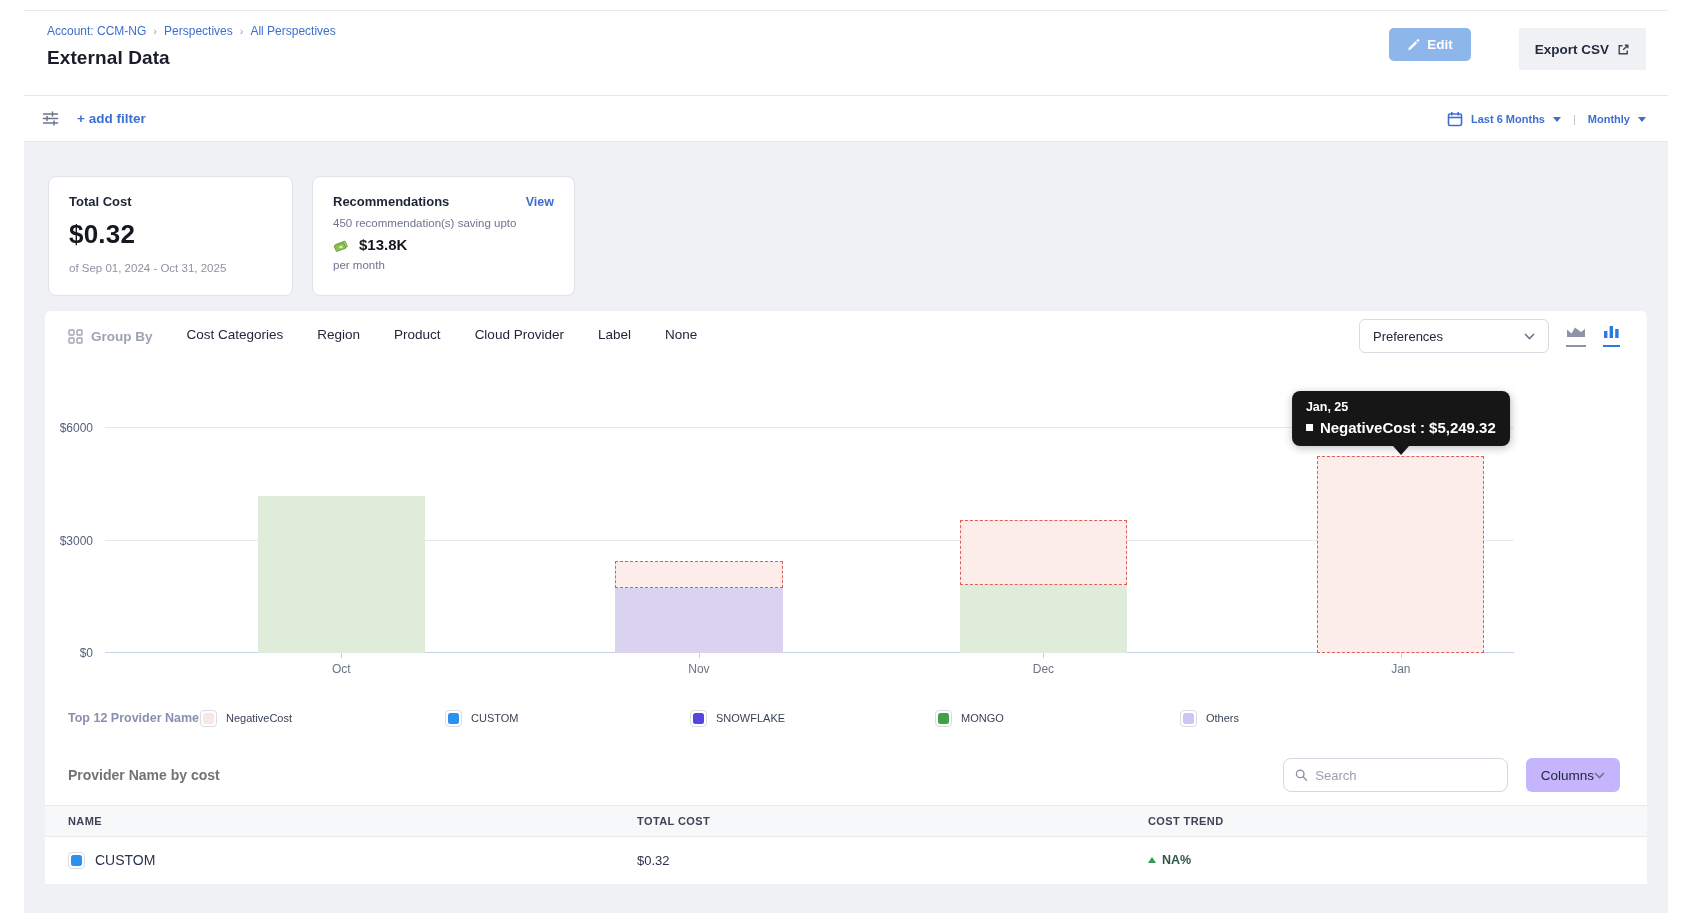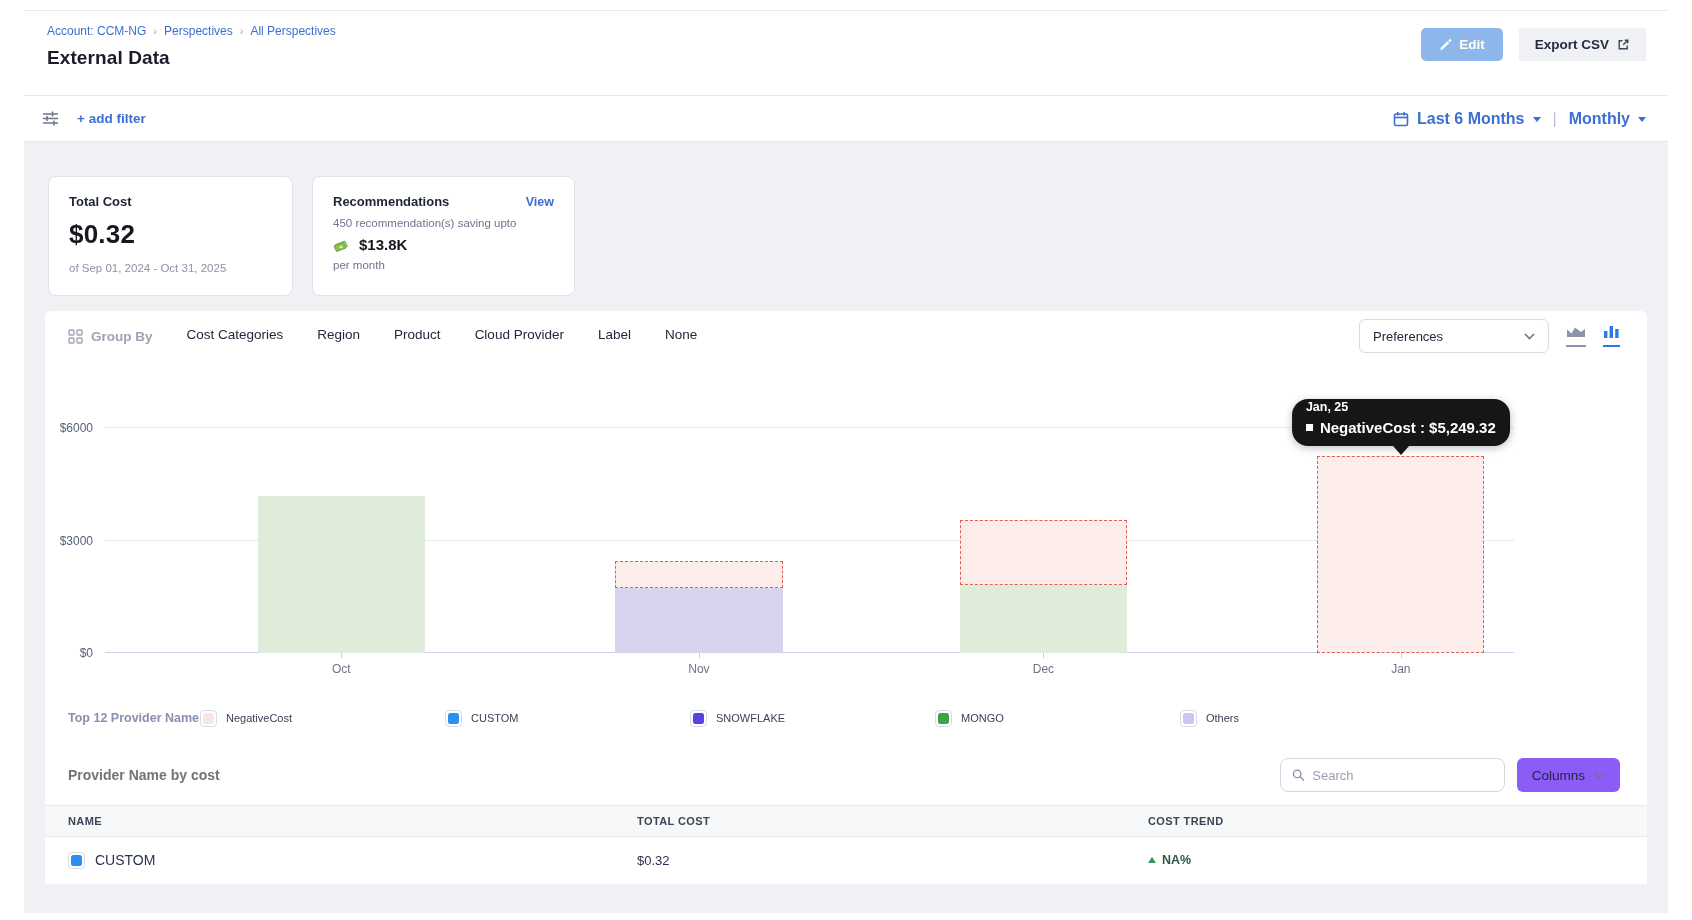--- a/index.html
+++ b/index.html
@@ -9,29 +9,29 @@
 
   
   .header-band { background:#fff; height:85px; padding:13px 22px 0 23px;
     border-bottom:1px solid #e6e8ec; display:flex; justify-content:space-between; }
   .crumbs { font-size:12px; color:#3c6fd1; display:flex; gap:7px; align-items:center; }
   .crumb-sep { color:#9aa0b4; font-size:11px; }
   .page-title { font-size:19px; font-weight:700; color:#1a1d29; margin-top:9px; letter-spacing:.1px; }
   .header-actions { display:flex; gap:16px; align-items:flex-start; margin-top:4px; }
   .btn-edit { background:#8db6ea; color:#fff; border:none; border-radius:5px; height:33px;
     padding:0 18px; font-size:13.5px; font-weight:700; display:flex; align-items:center; gap:7px; cursor:pointer; }
-  .btn-export { background:#f0f1f5; color:#252c42; border:none; border-radius:1px; height:33px;
-    padding:0 16px; font-size:13.5px; font-weight:700; display:flex; align-items:center; gap:8px; cursor:pointer; }
+  .btn-export { background:#f0f1f5; color:#252c42; border:none; border-radius:1px; height:42px;
+    padding:0 16px; font-size:13.5px; font-weight:700; display:flex; align-items:center; gap:8px; cursor:pointer;margin-left:32px; }
 
   
   .filter-band { background:#fff; height:46px; border-bottom:1px solid #e6e8ec;
     display:flex; align-items:center; padding:0 22px 0 18px; }
   .add-filter { color:#3c6fd1; font-size:13.5px; font-weight:600; margin-left:18px; cursor:pointer; }
   .time-controls { margin-left:auto; display:flex; align-items:center; gap:8px;
-    color:#3c6fd1; font-size:16px; font-weight:700; }
+    color:#3c6fd1; font-size:11px; font-weight:700; }
   .caret-down { width:0; height:0; border-left:4.5px solid transparent; border-right:4.5px solid transparent;
     border-top:5.5px solid #3c6fd1; display:inline-block; margin-top:2px; }
   .pipe { color:#b9bfd2; font-weight:400; margin:0 4px; }
 
   
   .main-area { background:#eff1f5; height:771px; padding:18px 21px 0 21px; }
 
   .cards-row { display:flex; gap:19px; margin-top:16px; margin-left:3px; }
   .card { background:#fff; border:1px solid #e0e3ea; border-radius:8px; height:120px; padding:17px 20px; }
   .card-total { width:245px; }
@@ -66,21 +66,21 @@
   .chart-plot { position:absolute; left:60px; right:133px; top:20px; bottom:28px; }
   .gridline { position:absolute; left:0; right:0; height:1px; background:#e7e9f0; }
   .gridline.zero { background:#c9d1ea; height:1.5px; }
   .ylabel { position:absolute; right:calc(100% + 12px); font-size:12px; color:#55607a; white-space:nowrap; }
   .bar-seg { position:absolute; }
   .bar-seg.dashed { border:1.5px dashed #dd5f55; }
   .xtick { position:absolute; top:100%; width:1px; height:5px; background:#c6cde4; }
   .xlabel { position:absolute; top:calc(100% + 9px); transform:translateX(-50%); font-size:12px; color:#6b7385; }
 
   .tooltip { position:absolute; transform:translateX(-50%); background:#161616; color:#fff;
-    border-radius:16px; padding:1px 14px 10px; white-space:nowrap; z-index:5;
+    border-radius:8px; padding:9px 14px 10px; white-space:nowrap; z-index:5;
     box-shadow:0 2px 8px rgba(0,0,0,.25); }
   .tooltip:after { content:""; position:absolute; top:100%; left:50%; transform:translateX(-50%);
     border-left:8px solid transparent; border-right:8px solid transparent; border-top:9px solid #161616; }
   .tt-title { font-size:12.5px; font-weight:600; }
   .tt-row { display:flex; align-items:center; gap:7px; margin-top:5px; font-size:15px; font-weight:700; }
   .tt-bullet { width:7px; height:7px; background:#fff; display:inline-block; }
 
   
   .legend-row { display:flex; align-items:center; padding:0 23px; margin-top:12px; height:50px; }
   .legend-title { width:132px; font-size:12.5px; font-weight:700; color:#8a8fae; line-height:1.35; }
@@ -92,22 +92,22 @@
   .legend-label { font-size:11px; color:#3c4258; }
 
   
   .table-controls { display:flex; align-items:center; padding:0 27px 0 23px; margin-top:10px; height:44px; }
   .table-title { font-size:14px; font-weight:700; color:#737373; }
   .search-box { margin-left:auto; width:225px; height:34px; border:1px solid #d4d7e2; border-radius:8px;
     display:flex; align-items:center; padding:0 11px; gap:8px; background:#fff; }
   .search-box input { border:none; outline:none; font-size:13px; color:#2b3250; width:100%;
     font-family:inherit; background:transparent; }
   .search-box input::placeholder { color:#9ba0b2; }
-  .btn-columns { margin-left:12px; background:#8b5cf6; border:none; border-radius:6px; height:34px;
-    padding:0 15px; font-size:13.5px; color:#22273b; display:flex; align-items:center; gap:9px; cursor:pointer; }
+  .btn-columns { margin-left:18px; background:#c4b5fd; border:none; border-radius:6px; height:34px;
+    padding:0 15px; font-size:13.5px; color:#22273b; display:flex; align-items:center; cursor:pointer; }
 
   .tbl-header { display:grid; grid-template-columns:569px 511px auto; padding-left:23px; height:32px;
     align-items:center; background:#f7f8fa; border-top:1px solid #e8eaed; border-bottom:1px solid #e8eaed;
     margin-top:8px; }
   .tbl-header .th { font-size:11px; font-weight:700; color:#3f4356; letter-spacing:.4px; }
   .tbl-row { display:grid; grid-template-columns:569px 511px auto; padding-left:23px; height:46px;
     align-items:center; background:#fff; }
   .cell-name { display:flex; align-items:center; gap:10px; font-size:14px; color:#2b3250; }
   .cell-cost { font-size:13px; color:#2b3250; }
   .cell-trend { display:flex; align-items:center; gap:6px; font-size:12.5px; font-weight:600; color:#2d5a44; }

